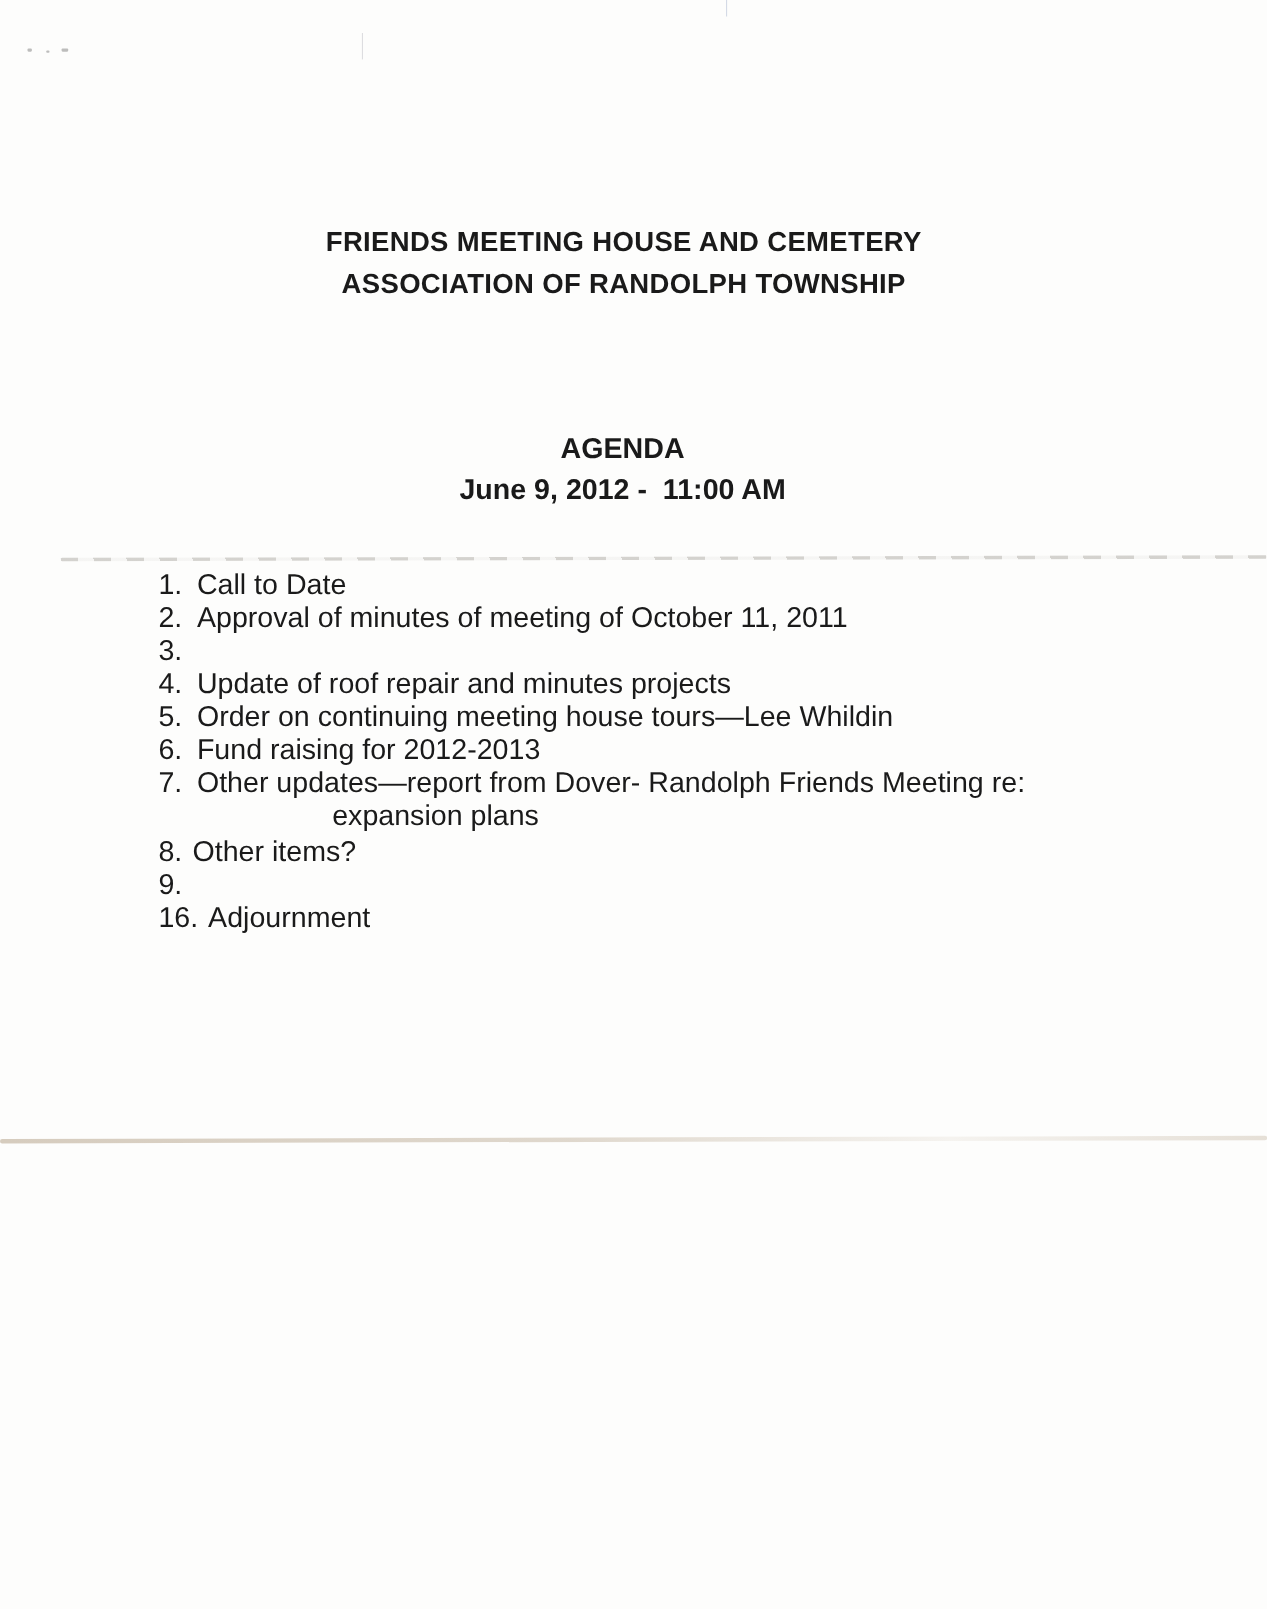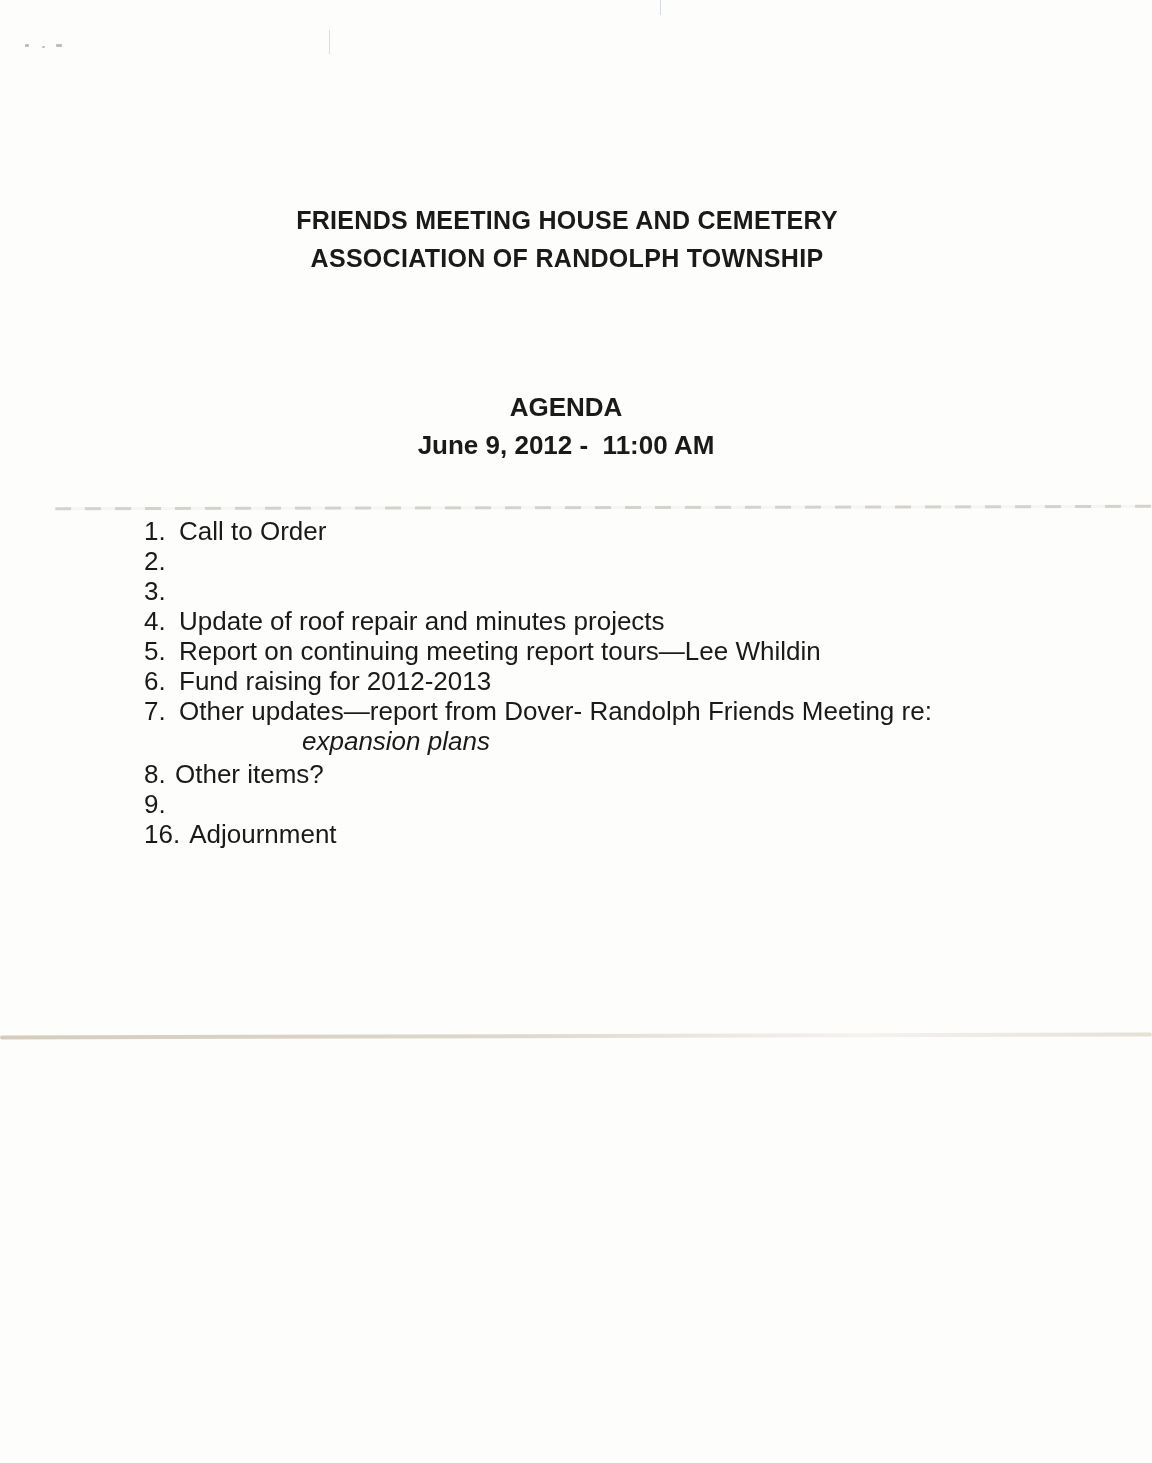--- a/index.html
+++ b/index.html
@@ -112,21 +112,20 @@
     flex: none;
   }
   .agenda-row.tight-gap .num {
     min-width: 22px;
     margin-right: 9px;
   }
   .agenda-row.gap-before { margin-top: 3px; }
   .continuation-line {
     padding-left: 158px;
     line-height: 30px;
-    font-style: italic;
   }
 </style>
 </head>
 <body>
 
 <div class="page">
 
   <div class="speck s1"></div>
   <div class="speck s2"></div>
   <div class="speck s3"></div>
@@ -142,39 +141,40 @@
 
   <div class="agenda-block">
     <div>AGENDA</div>
     <div class="agenda-datetime">June 9, 2012 -  11:00 AM</div>
   </div>
 
   <div class="agenda-list">
 
     <div class="agenda-row">
       <span class="num">1.</span>
-      <span class="txt">Call to Order</span>
+      <span class="txt">Call to Date</span>
     </div>
 
     <div class="agenda-row">
       <span class="num">2.</span>
+      <span class="txt">Approval of minutes of meeting of October 11, 2011</span>
     </div>
 
     <div class="agenda-row">
       <span class="num">3.</span>
     </div>
 
     <div class="agenda-row">
       <span class="num">4.</span>
       <span class="txt">Update of roof repair and minutes projects</span>
     </div>
 
     <div class="agenda-row">
       <span class="num">5.</span>
-      <span class="txt">Report on continuing meeting report tours—Lee Whildin</span>
+      <span class="txt">Order on continuing meeting house tours—Lee Whildin</span>
     </div>
 
     <div class="agenda-row">
       <span class="num">6.</span>
       <span class="txt">Fund raising for 2012-2013</span>
     </div>
 
     <div class="agenda-row">
       <span class="num">7.</span>
       <span class="txt">Other updates—report from Dover- Randolph Friends Meeting re:</span>

